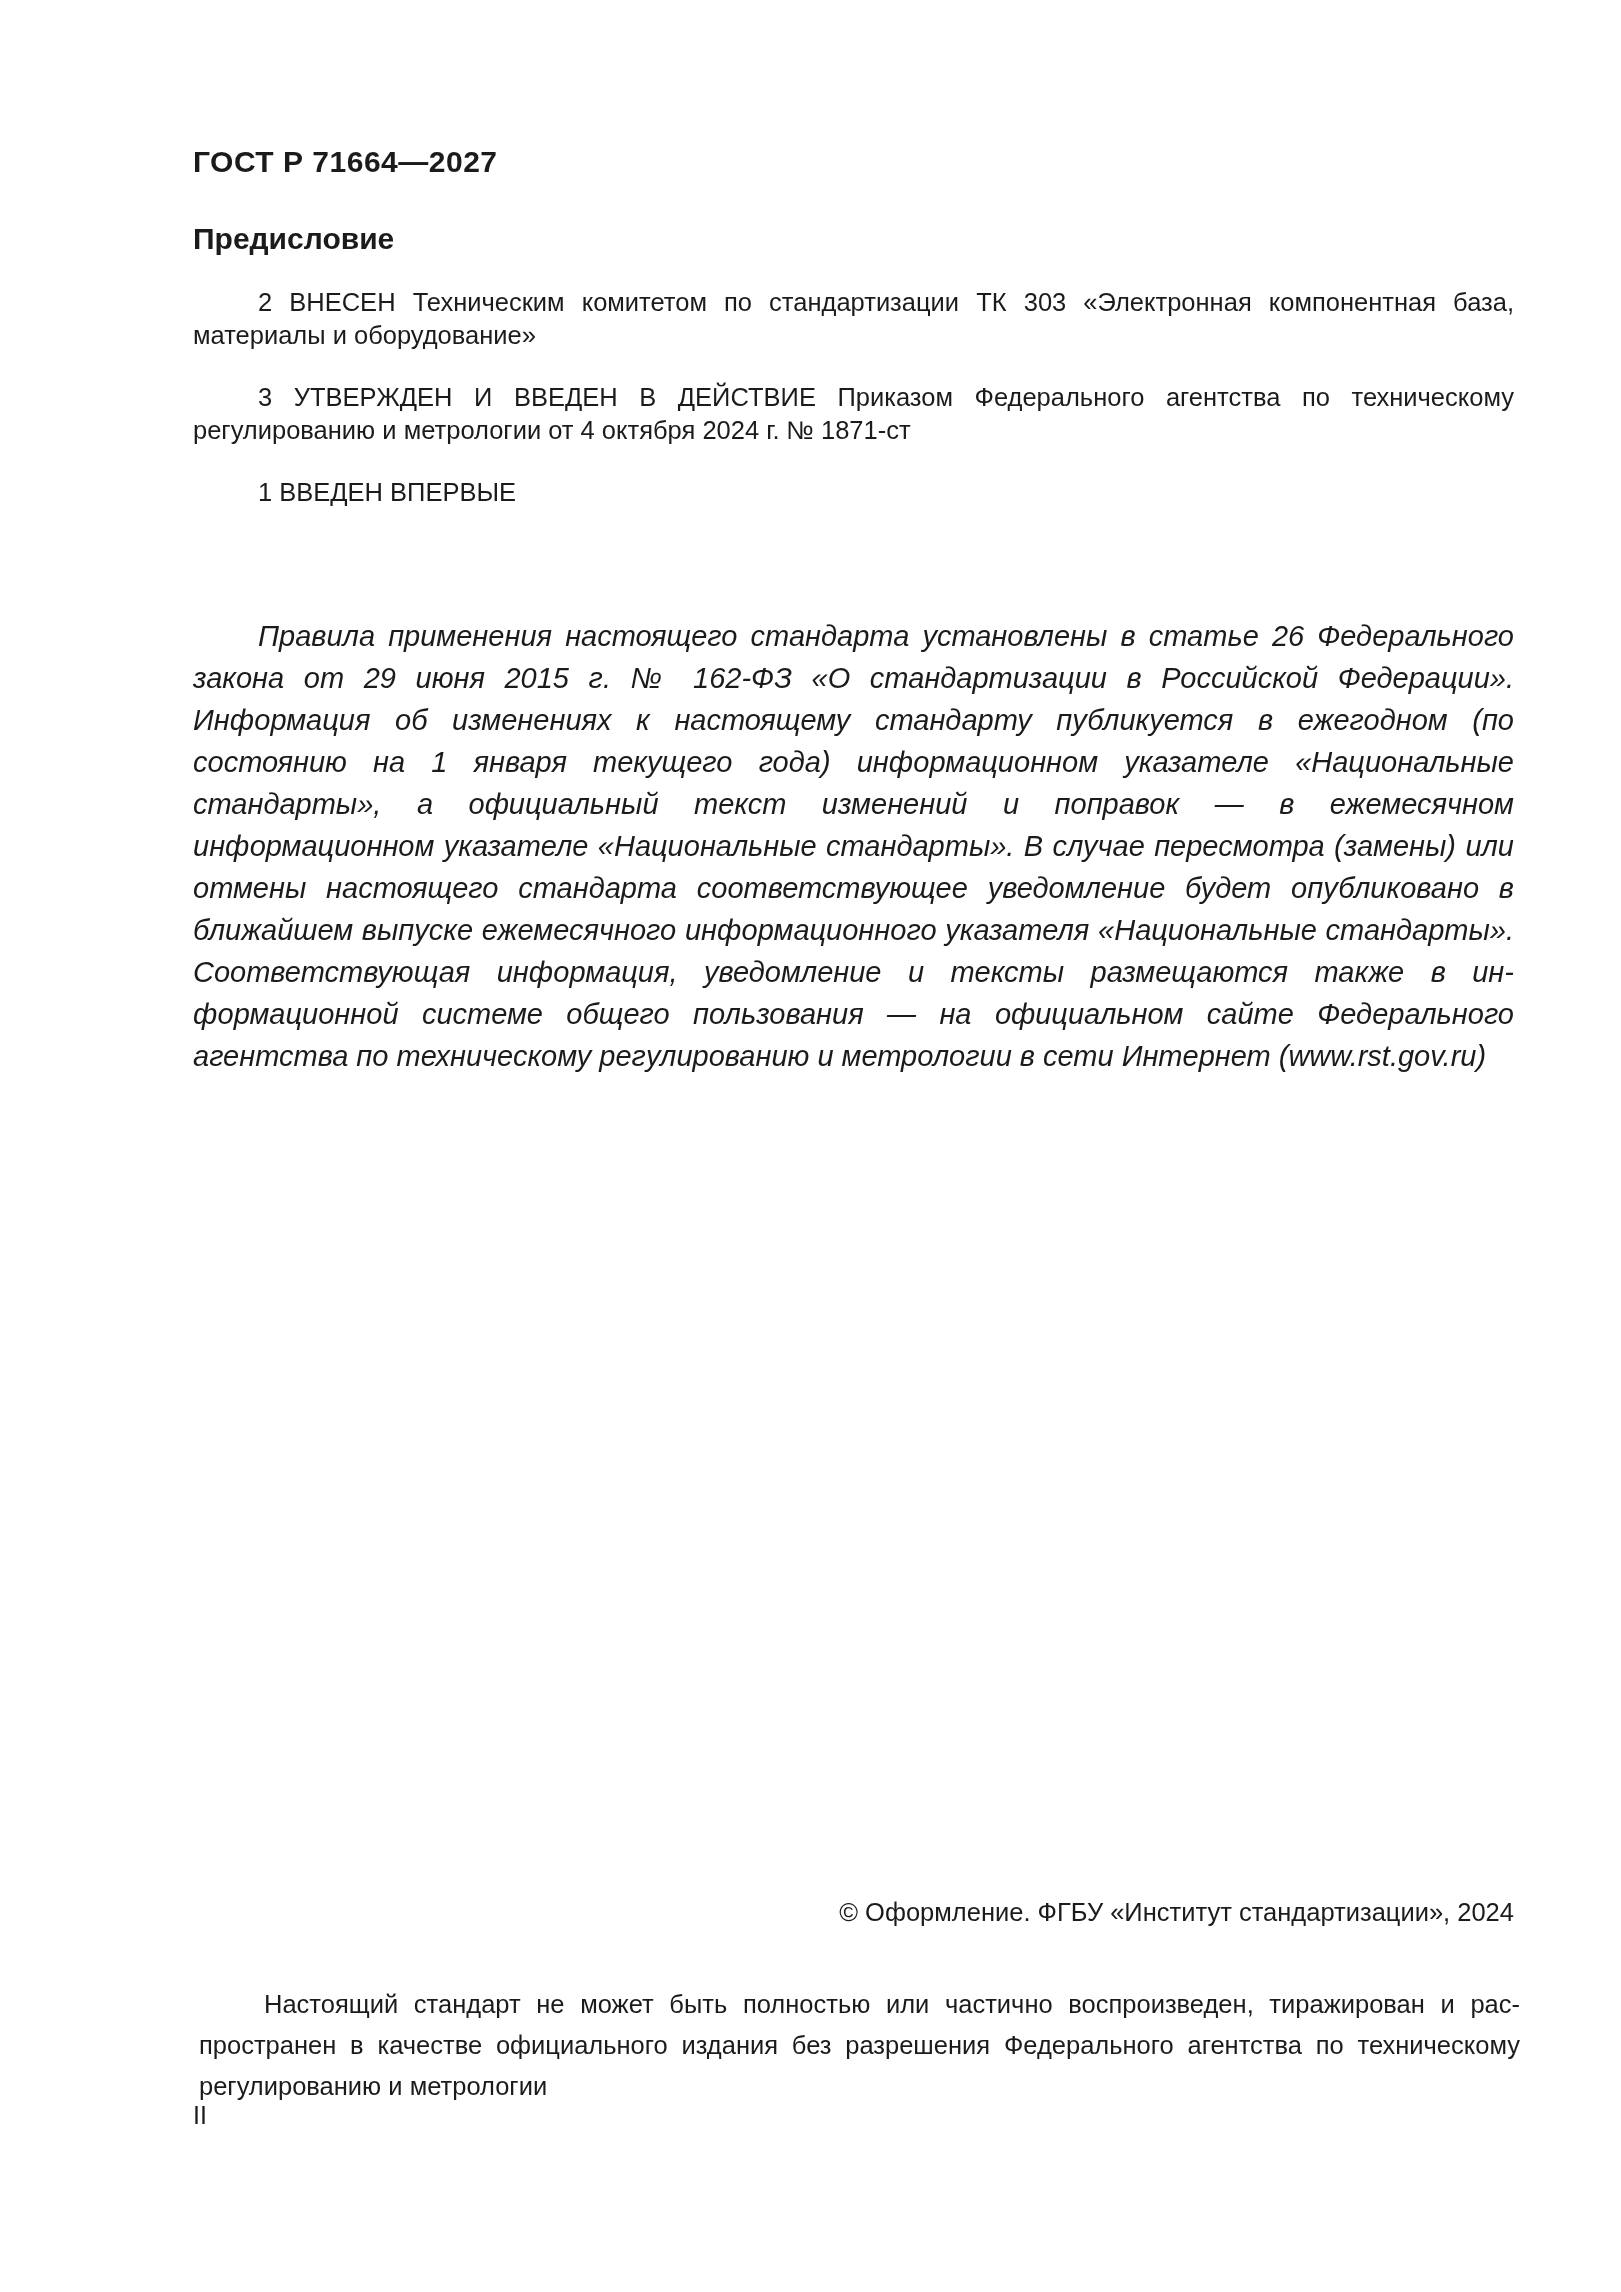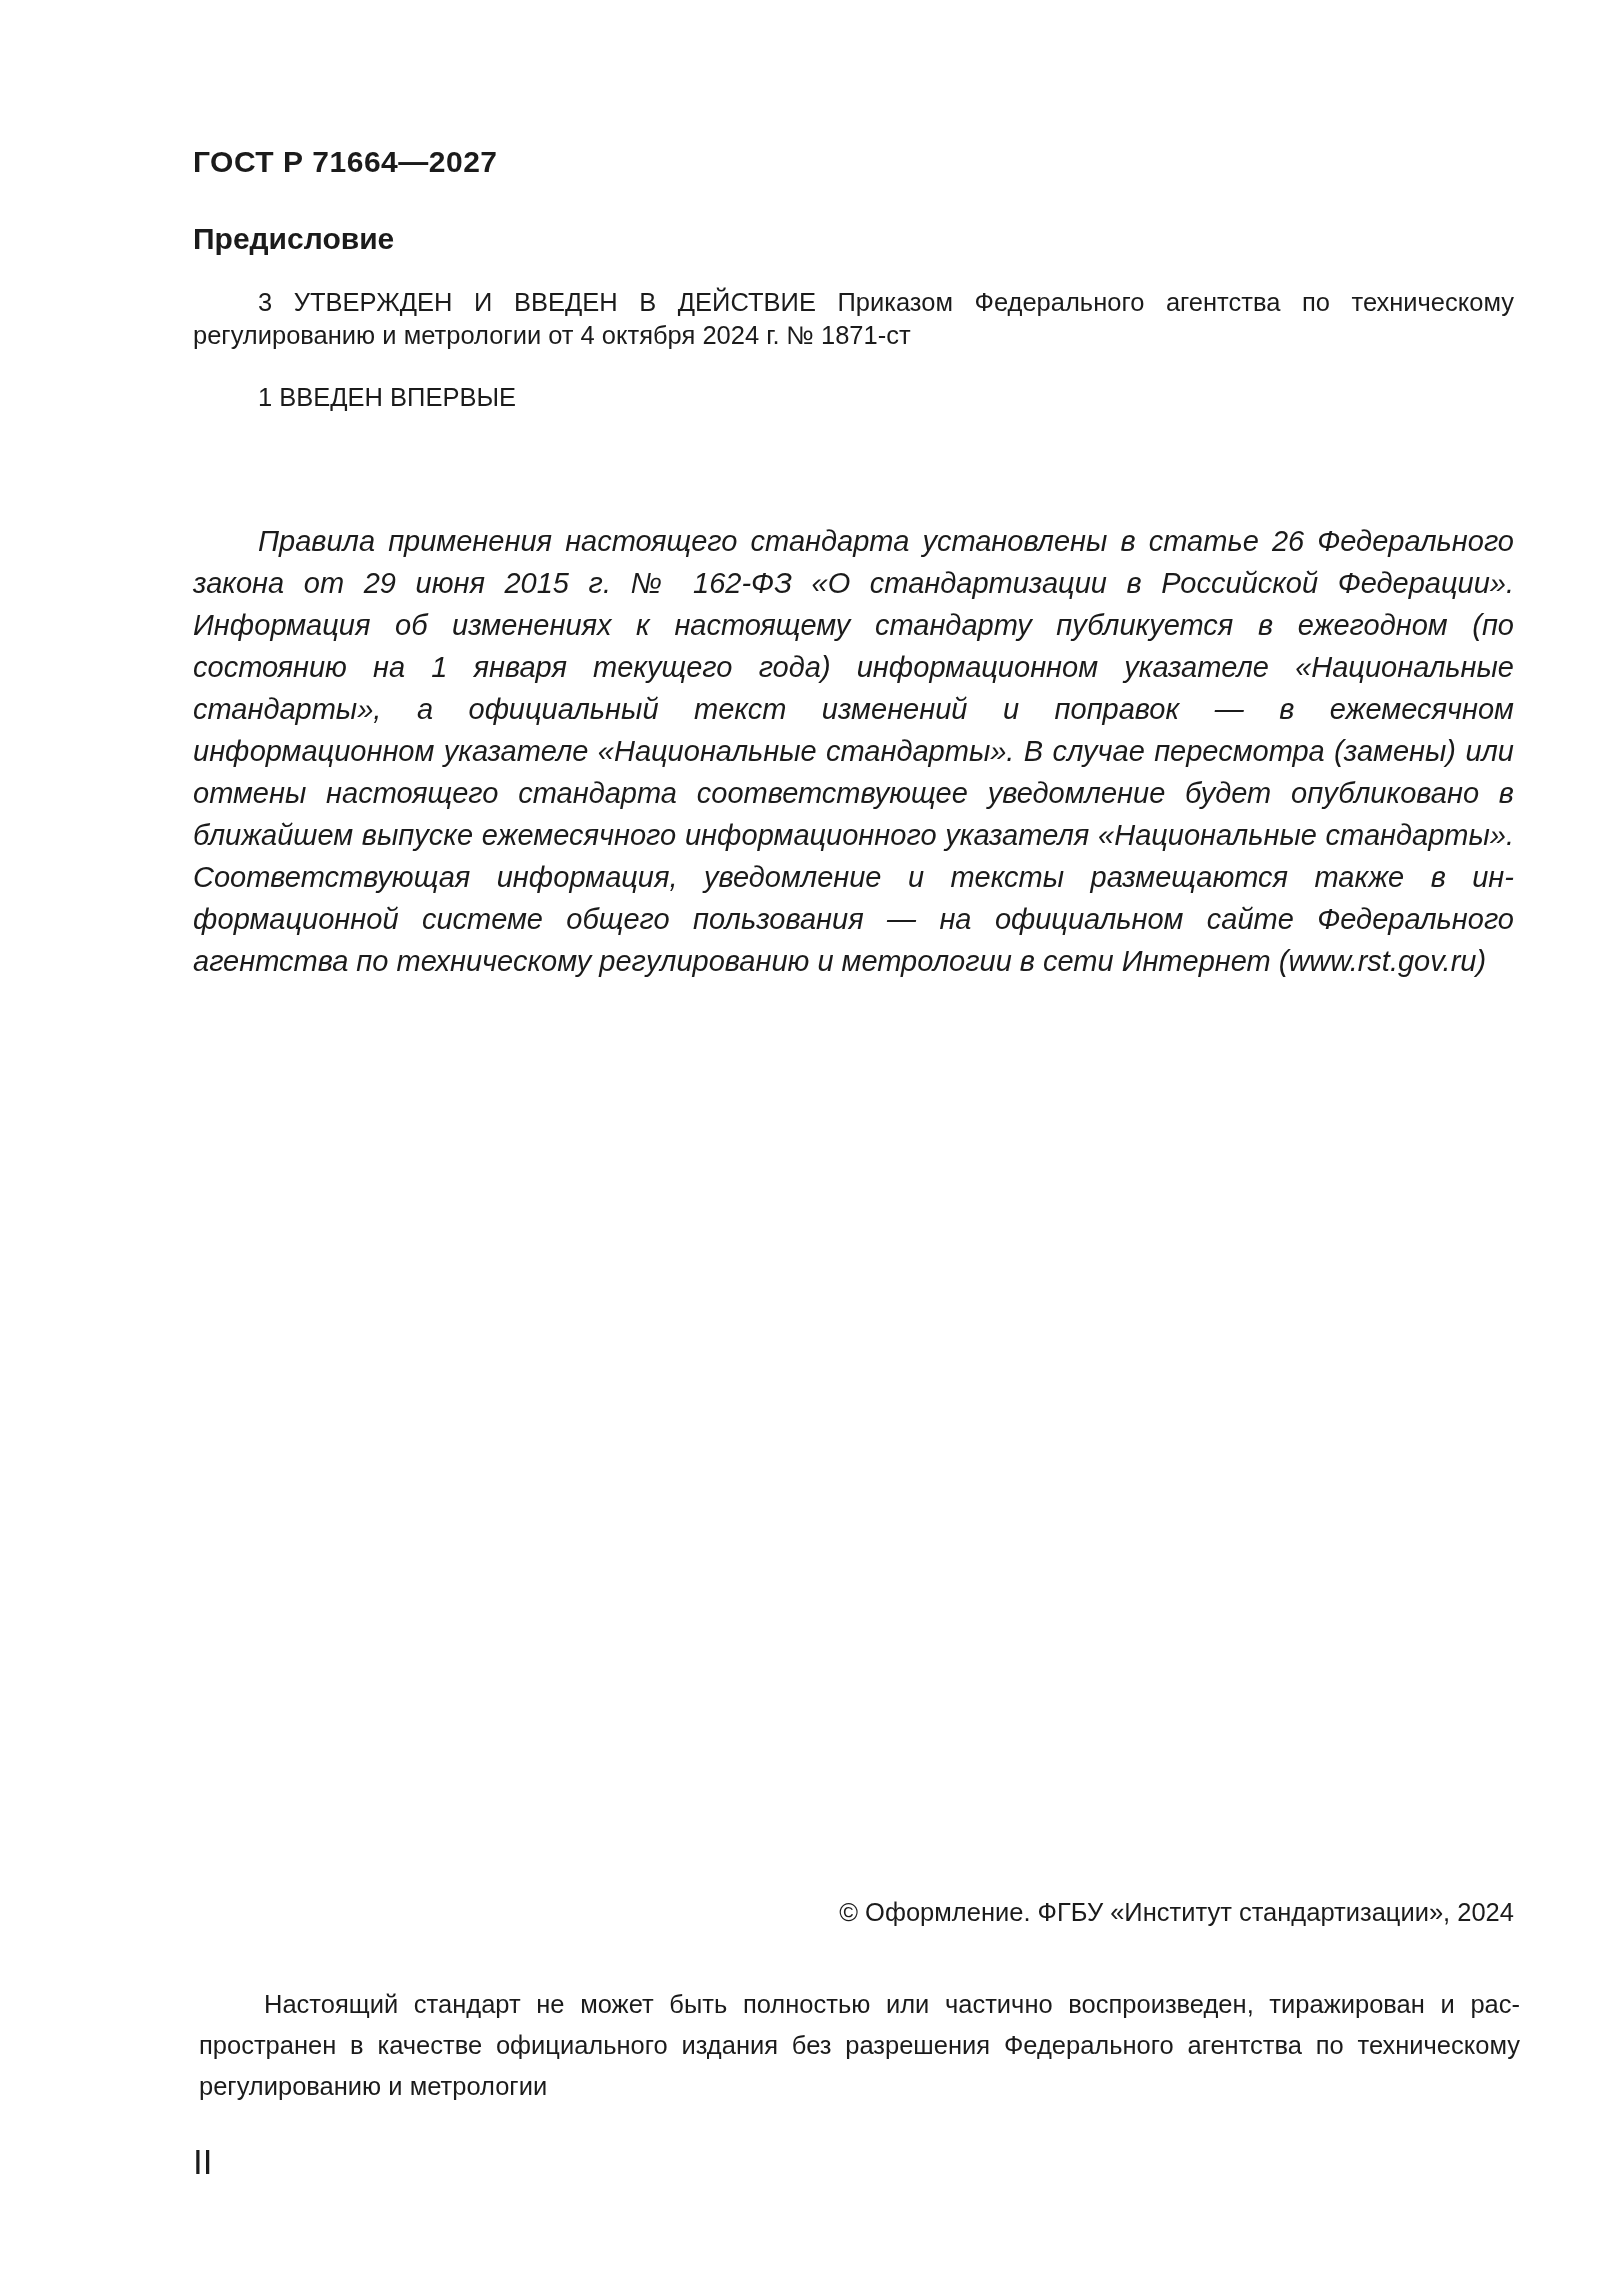--- a/index.html
+++ b/index.html
@@ -77,34 +77,34 @@
     font-size: 25.5px;
     line-height: 41px;
     text-align: justify;
     text-indent: 65px;
     hyphens: manual;
   }
   .page-num {
     position: absolute;
     left: 193px;
     top: 2101px;
-    font-size: 35px;
-    margin-top: 41px;
+    font-size: 25px;
   }
 </style>
 </head>
 <body>
 
 <div class="page">
 
   <div class="doc-header">ГОСТ Р 71664—2027</div>
 
   <div class="doc-title">Предисловие</div>
 
   <div class="content">
+    <p class="fw-item">2 ВНЕСЕН Техническим комитетом по стандартизации ТК 303 «Электронная компонентная база, материалы и оборудование»</p>
     <p class="fw-item">3 УТВЕРЖДЕН И ВВЕДЕН В ДЕЙСТВИЕ Приказом Федерального агентства по техническому регулированию и метрологии от 4 октября 2024 г. № 1871-ст</p>
     <p class="fw-item">1 ВВЕДЕН ВПЕРВЫЕ</p>
 
     <p class="legal">Правила применения настоящего стандарта установлены в статье 26 Федерального закона от 29 июня 2015 г. № 162-ФЗ «О стандартизации в Российской Федерации». Информация об из­менениях к настоящему стандарту публикуется в ежегодном (по состоянию на 1 января текущего года) информационном указателе «Национальные стандарты», а официальный текст изменений и поправок — в ежемесячном информационном указателе «Национальные стандарты». В случае пересмотра (замены) или отмены настоящего стандарта соответствующее уведомление будет опубликовано в ближайшем выпуске ежемесячного информационного указателя «Национальные стандарты». Соответствующая информация, уведомление и тексты размещаются также в ин­формационной системе общего пользования — на официальном сайте Федерального агентства по техническому регулированию и метрологии в сети Интернет (www.rst.gov.ru)</p>
   </div>
 
   <div class="copyright">© Оформление. ФГБУ «Институт стандартизации», 2024</div>
 
   <p class="repro">Настоящий стандарт не может быть полностью или частично воспроизведен, тиражирован и рас­пространен в качестве официального издания без разрешения Федерального агентства по техниче­скому регулированию и метрологии</p>
 

